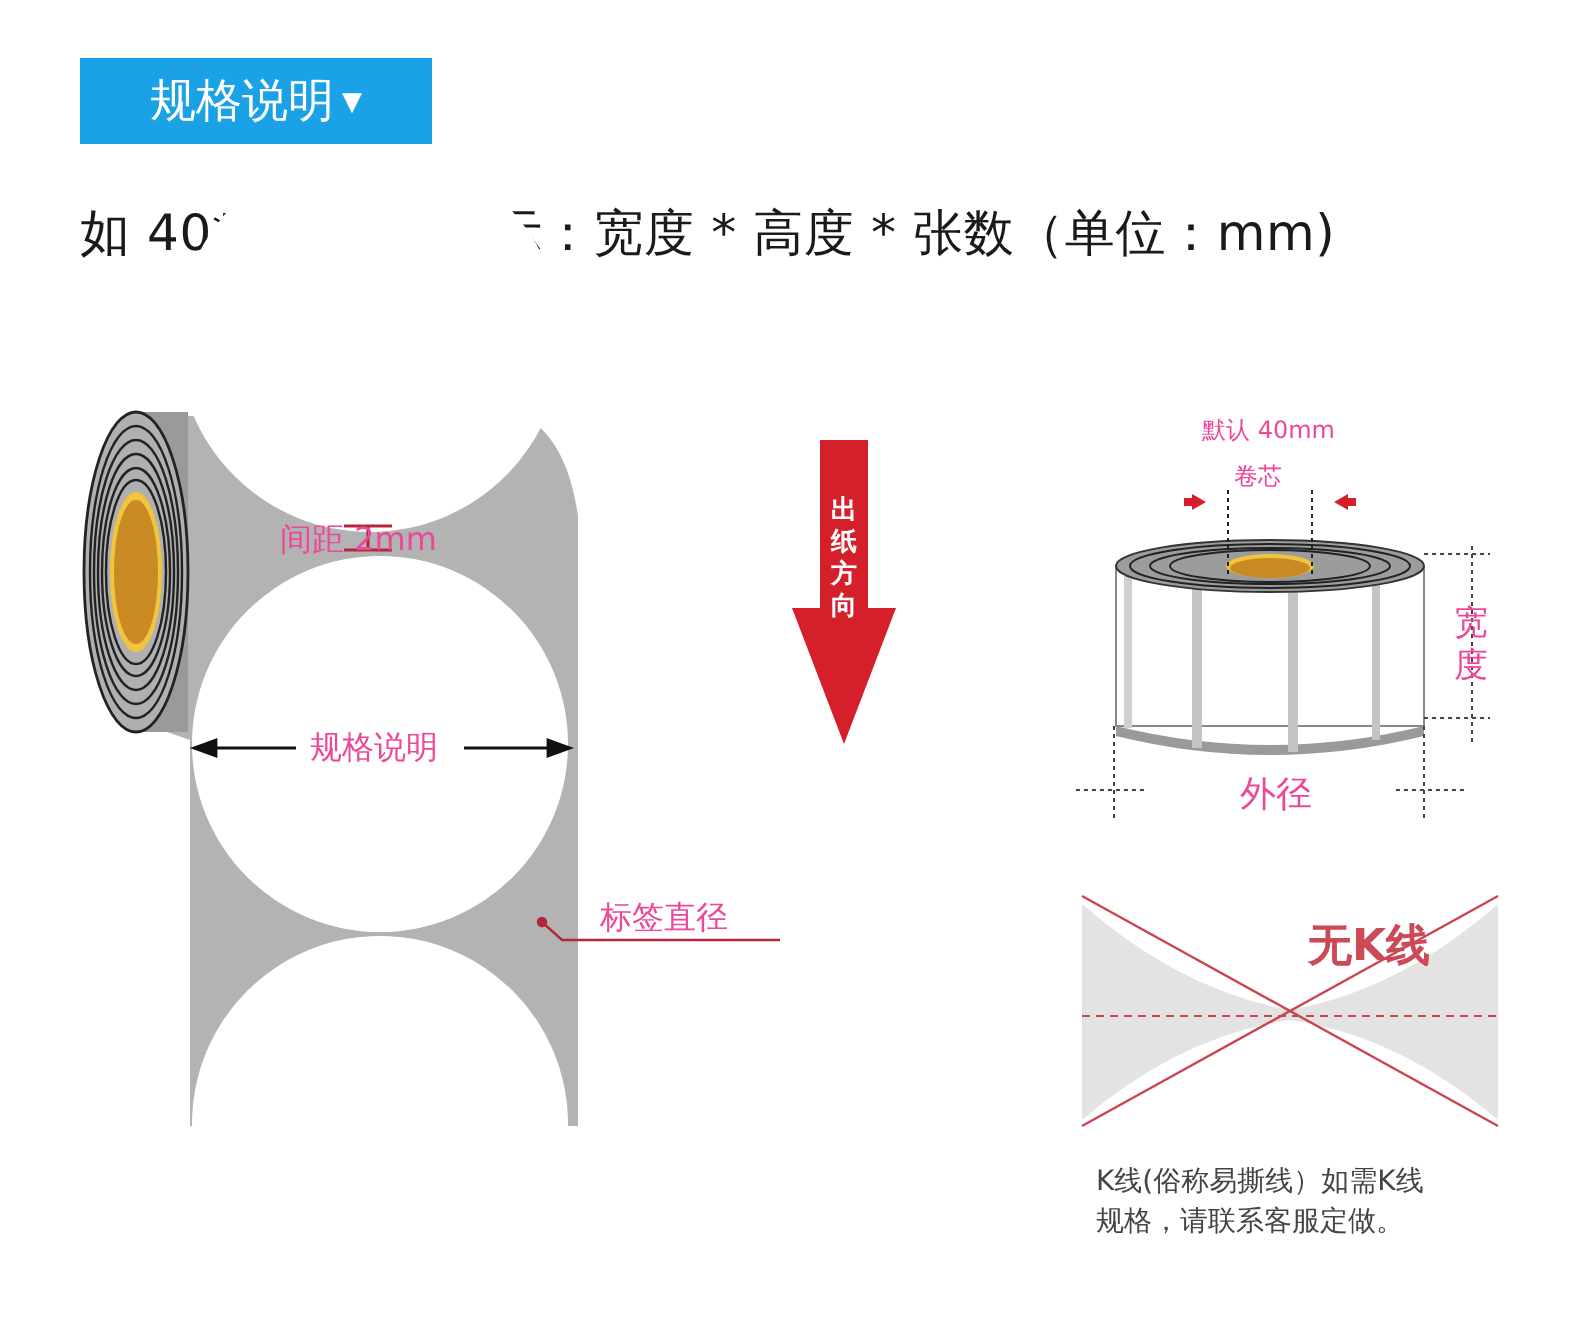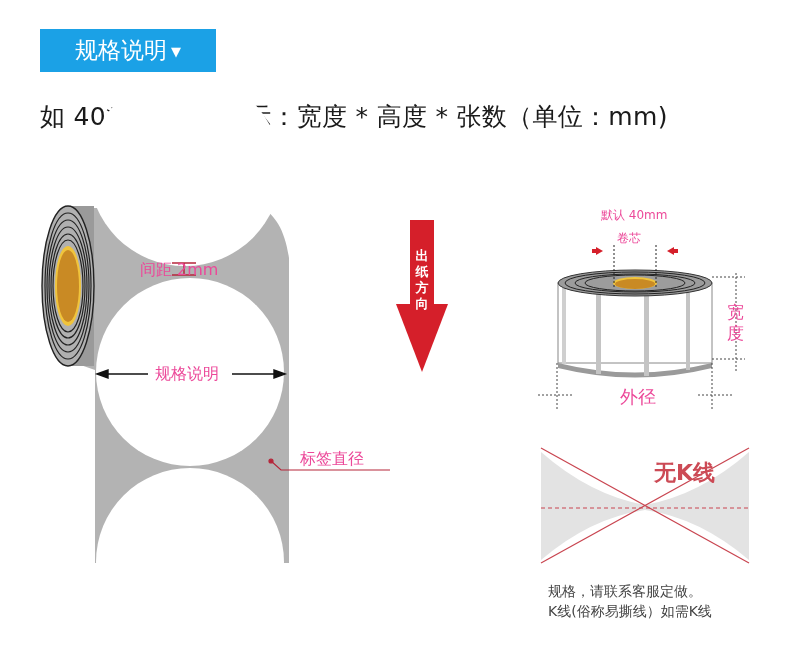--- a/index.html
+++ b/index.html
@@ -138,15 +138,15 @@
 <div class="lbl" style="left:617px;top:230px;font-size:12px;">卷芯</div>
 <div class="lbl" style="left:727px;top:302px;font-size:17px;line-height:21px;">
   <div>宽</div>
   <div>度</div>
 </div>
 <div class="lbl" style="left:620px;top:385px;font-size:18px;">外径</div>
 
 <div class="lbl" style="left:612px;top:458px;font-size:22px;font-weight:bold;color:#cc4a55;margin-left:42px;">无K线</div>
 
 <div class="note">
+  <div>K线(俗称易撕线）如需K线</div>
   <div>规格，请联系客服定做。</div>
-  <div>K线(俗称易撕线）如需K线</div>
 </div>
 
 </body></html>

